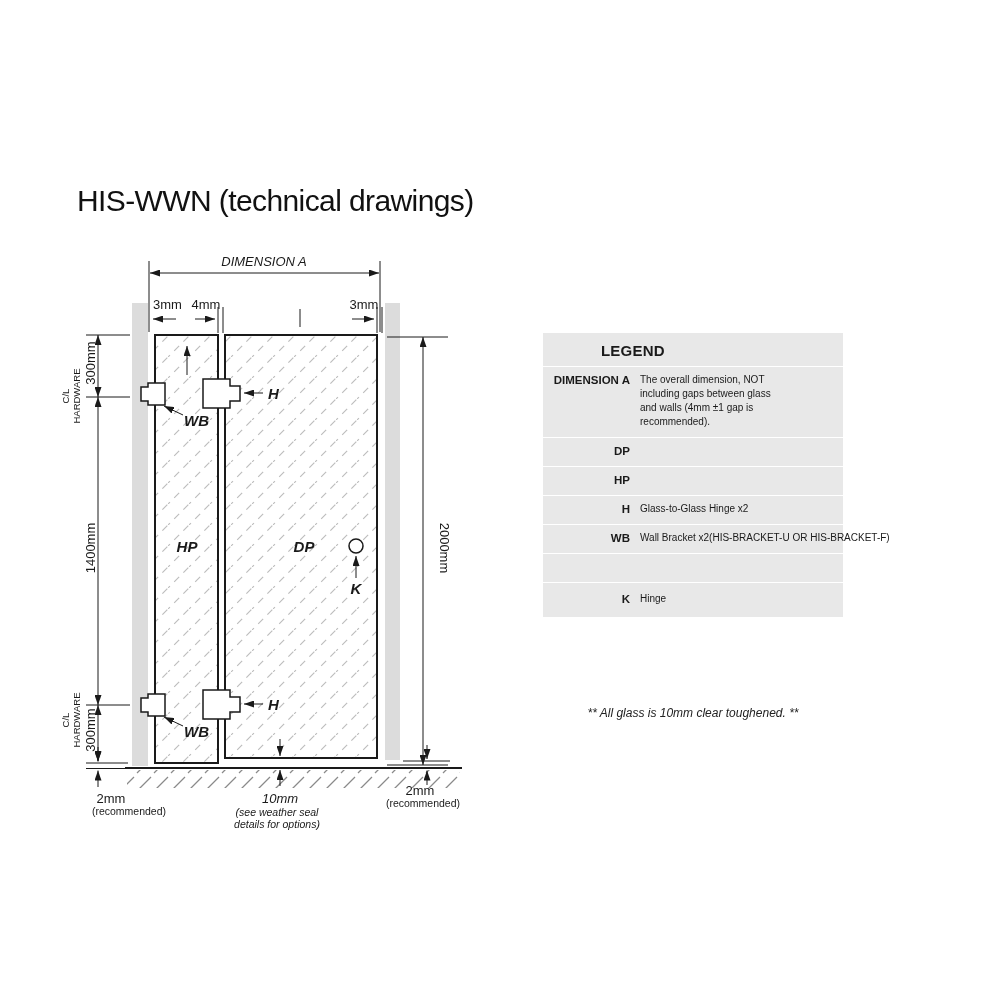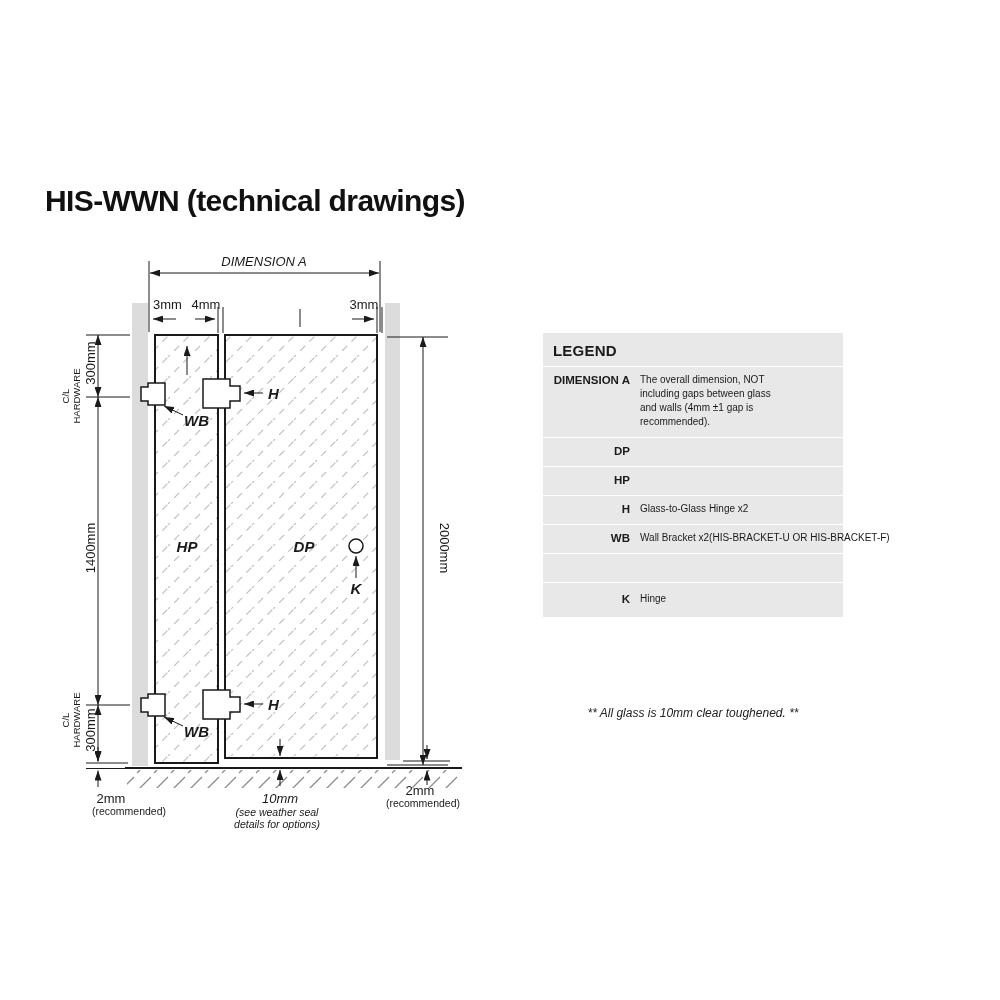--- a/index.html
+++ b/index.html
@@ -10,41 +10,42 @@
     --floor-hatch:#8a8a8a;
     --sep:#ffffff;
   }
   html,body{margin:0;padding:0;}
   body{
     width:1000px;height:1000px;background:#ffffff;
     font-family:"Liberation Sans", sans-serif;color:var(--ink);
     position:relative;overflow:hidden;
   }
   .page-title{
-    position:absolute;left:45px;top:184px;
-    font-size:30px;font-weight:bold;letter-spacing:-0.6px;color:#111;
+    position:absolute;left:77px;top:184px;
+    font-size:30px;font-weight:normal;letter-spacing:-0.6px;color:#111;
     white-space:nowrap;
   }
   .drawing-svg{position:absolute;left:50px;top:245px;}
   .dline{stroke:var(--ink);stroke-width:1;fill:none;}
   .dline2{stroke:var(--ink);stroke-width:2;fill:none;}
   .glass{stroke:var(--ink);stroke-width:2;}
   .hardware{fill:#ffffff;stroke:var(--ink);stroke-width:1.5;}
   .dim-text{font-size:13px;fill:var(--ink);}
   .dim-text-sm{font-size:10.5px;fill:var(--ink);}
   .dim-text-xs{font-size:9.5px;fill:var(--ink);}
   .it{font-style:italic;}
   .lbl{font-size:15px;font-weight:bold;font-style:italic;fill:var(--ink);}
   .legend{
     position:absolute;left:543px;top:333px;width:300px;
     background:var(--legend-bg);
   }
   .legend-header{
     font-size:15px;font-weight:bold;letter-spacing:0.2px;
     padding:9px 0 7px 10px;
+    margin-left:48px;
   }
   .legend-row{
     display:grid;grid-template-columns:97px 193px;
     border-top:1.5px solid var(--sep);
     padding:6px 0 8px 0;
   }
   .legend-row .term{
     font-size:11.5px;font-weight:bold;text-align:right;padding-right:10px;
     line-height:14px;
   }

